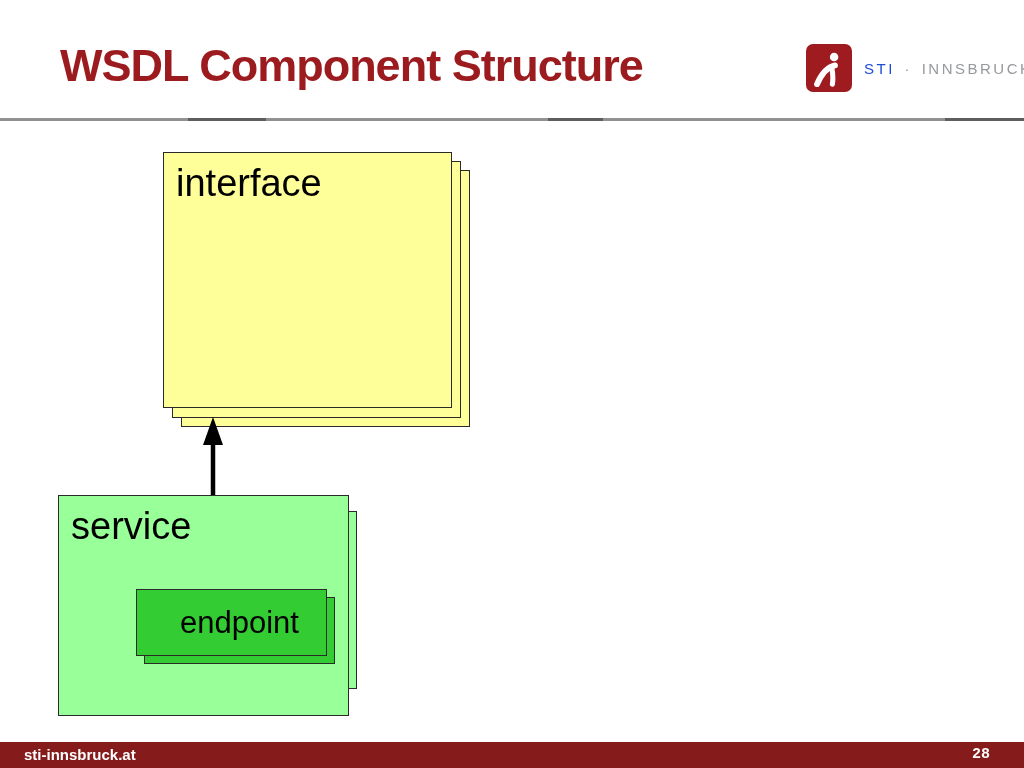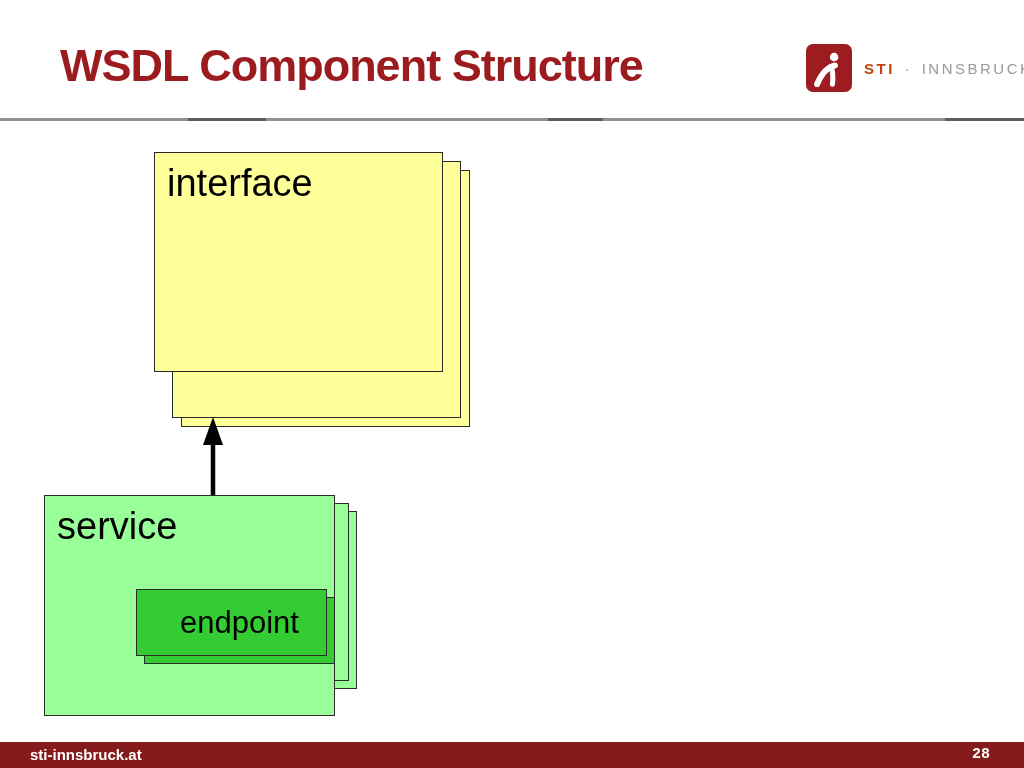--- a/index.html
+++ b/index.html
@@ -16,21 +16,21 @@
     font-family:"Liberation Sans",sans-serif;}
   .slide{position:relative;width:1024px;height:768px;background:#fff;border-radius:13px;}
 
   
   .title{position:absolute;left:60px;top:40px;font-size:45px;font-weight:bold;
     color:var(--c-title);letter-spacing:-1px;white-space:nowrap;}
   .logo{position:absolute;left:806px;top:44px;display:flex;align-items:center;}
   .logo-mark{width:46px;height:48px;background:var(--c-logo);border-radius:7px;
     display:flex;align-items:center;justify-content:center;}
   .logo-text{margin-left:12px;font-size:15px;letter-spacing:2.5px;white-space:nowrap;}
-  .logo-org{font-weight:bold;color:#c2410c;}
+  .logo-org{font-weight:normal;color:#1d4ed8;}
   .logo-sep{color:#97999c;padding:0 3px;}
   .logo-city{color:#97999c;}
 
   .header-rule{position:absolute;left:0;top:118px;width:1024px;height:3px;background:#919191;}
   .rule-dark{position:absolute;top:0;height:3px;background:#5e5e5e;}
   .rule-dark.a{left:188px;width:78px;}
   .rule-dark.b{left:548px;width:55px;}
   .rule-dark.c{left:945px;width:79px;}
 
   
@@ -38,39 +38,39 @@
   .yellow{background:var(--c-interface);}
   .lgreen{background:var(--c-service);}
   .mgreen{background:var(--c-endpoint);}
 
   .card-label{font-size:38px;color:#000;}
   .pad-label{position:absolute;left:12px;top:9px;}
 
   
   .int-b2{left:181px;top:170px;width:289px;height:257px;}
   .int-b1{left:172px;top:161px;width:289px;height:257px;}
-  .int-f {left:154px;top:152px;width:289px;height:220px;}
+  .int-f {left:163px;top:152px;width:289px;height:256px;}
 
   
   .svc-b2{left:66px;top:511px;width:291px;height:178px;}
   .svc-b1{left:58px;top:503px;width:291px;height:178px;}
-  .svc-f {left:44px;top:495px;width:291px;height:221px;}
+  .svc-f {left:58px;top:495px;width:291px;height:221px;}
 
   
   .ep-b1{left:144px;top:597px;width:191px;height:67px;}
   .ep-f {left:136px;top:589px;width:191px;height:67px;
     display:flex;align-items:center;justify-content:center;padding-left:16px;}
   .ep-label{font-size:31px;color:#000;}
 
   .arrow-svg{position:absolute;left:193px;top:414px;width:40px;height:84px;}
 
   
   .footer{position:absolute;left:0;bottom:0;width:1024px;height:26px;
     background:var(--c-footer);color:#fff;font-size:15px;font-weight:bold;}
-  .footer-site{position:absolute;left:30px;top:0;line-height:26px;}
+  .footer-site{position:absolute;left:24px;top:0;line-height:26px;}
   .footer-page{position:absolute;right:34px;top:0;line-height:26px;font-family:Liberation Mono, monospace;}
 </style>
 </head>
 <body>
 
 <div class="slide">
 
   <h1 class="title">WSDL Component Structure</h1>
 
   <div class="logo">

